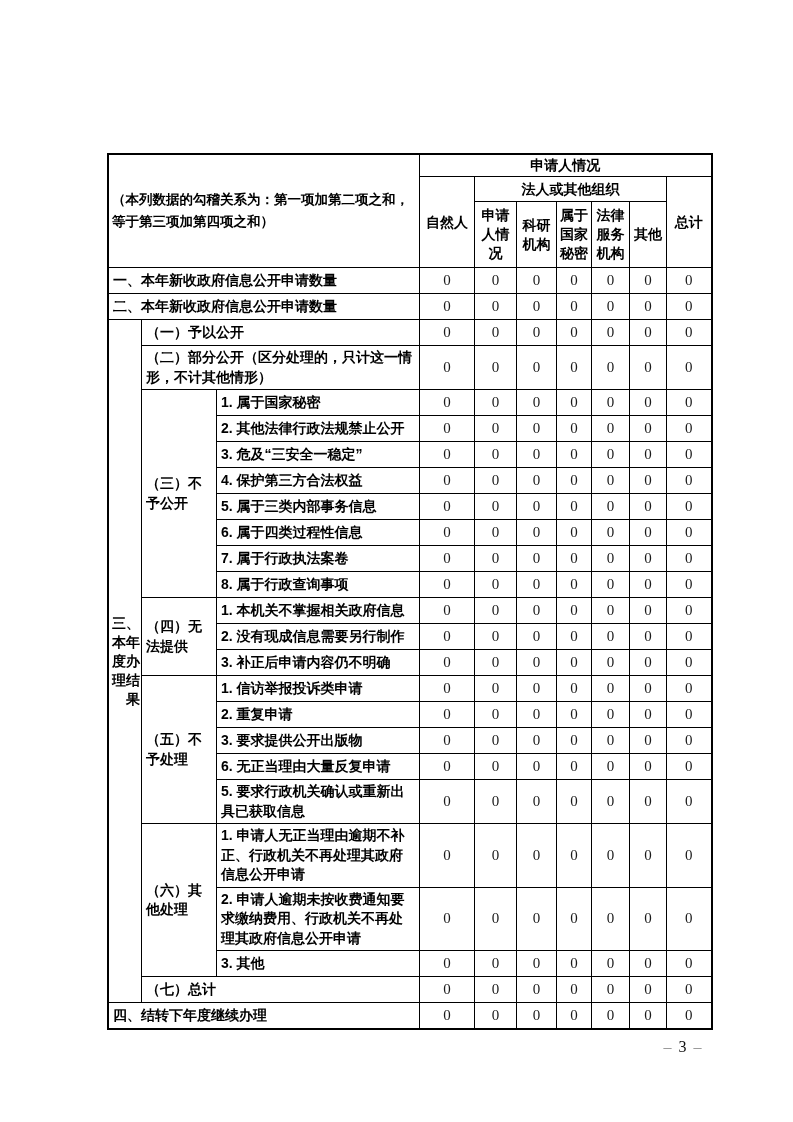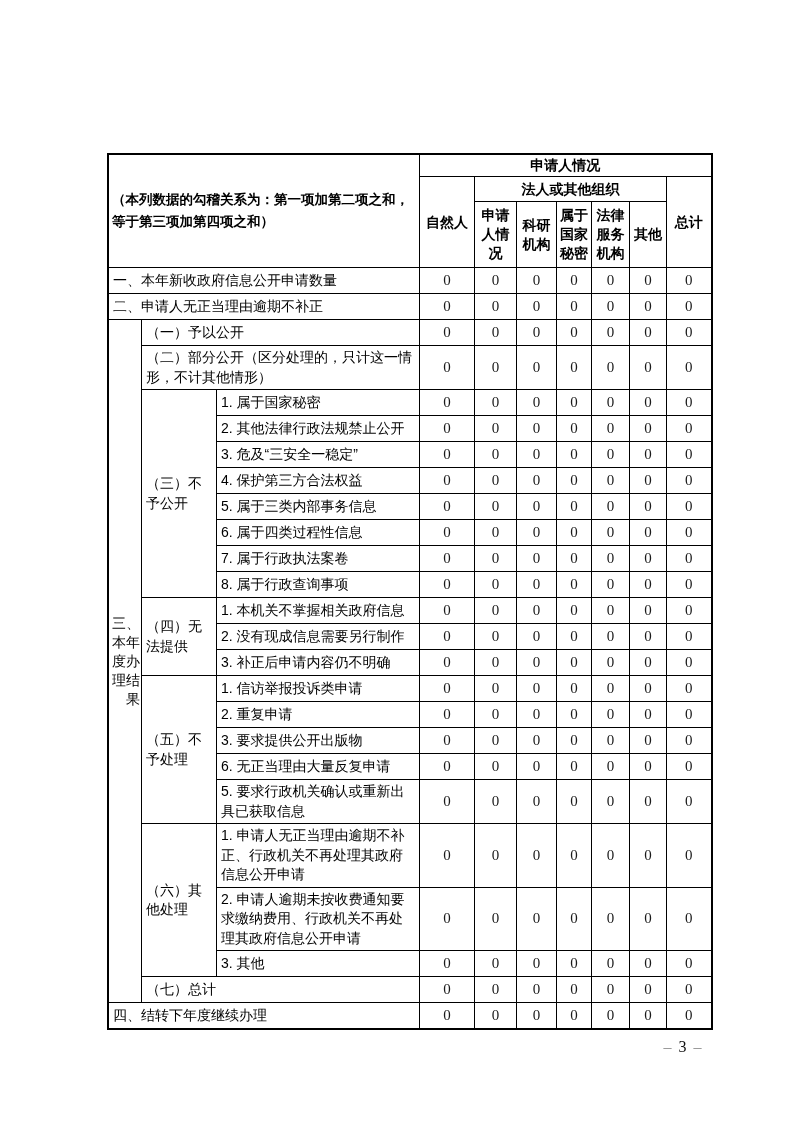--- a/index.html
+++ b/index.html
@@ -35,21 +35,21 @@
   }
   th.note {
     font-size: 13.5px; font-weight: 600; text-align: left;
     padding: 12px 3px; line-height: 22px; vertical-align: middle;
   }
   .hr1 { height: 21px; }
   .hr2 { height: 25px; }
   .hr3 { height: 66px; }
 
   td.lbl {
-    font-size: 14px; font-weight: 400; line-height: 19.5px;
+    font-size: 14px; font-weight: 700; line-height: 19.5px;
     padding: 2px 4px; vertical-align: middle; height: 26px;
     text-align: left;
   }
   td.vert {
     padding: 2px 1px 2px 3px; line-height: 19px; text-align: right;
     vertical-align: middle;
   }
   td.cat { vertical-align: middle; margin-left: 22px; }
   td.item { }
   td.top { }
@@ -111,21 +111,21 @@
           <td colspan="3" class="lbl top">一、本年新收政府信息公开申请数量</td>
           <td class="val">0</td>
           <td class="val">0</td>
           <td class="val">0</td>
           <td class="val">0</td>
           <td class="val">0</td>
           <td class="val">0</td>
           <td class="val">0</td>
         </tr>
         <tr>
-          <td colspan="3" class="lbl top">二、申请人无正当理由逾期不补正</td>
+          <td colspan="3" class="lbl top">二、本年新收政府信息公开申请数量</td>
           <td class="val">0</td>
           <td class="val">0</td>
           <td class="val">0</td>
           <td class="val">0</td>
           <td class="val">0</td>
           <td class="val">0</td>
           <td class="val">0</td>
         </tr>
         <tr>
           <td rowspan="22" class="lbl vert">三、本年度办理结果</td>

